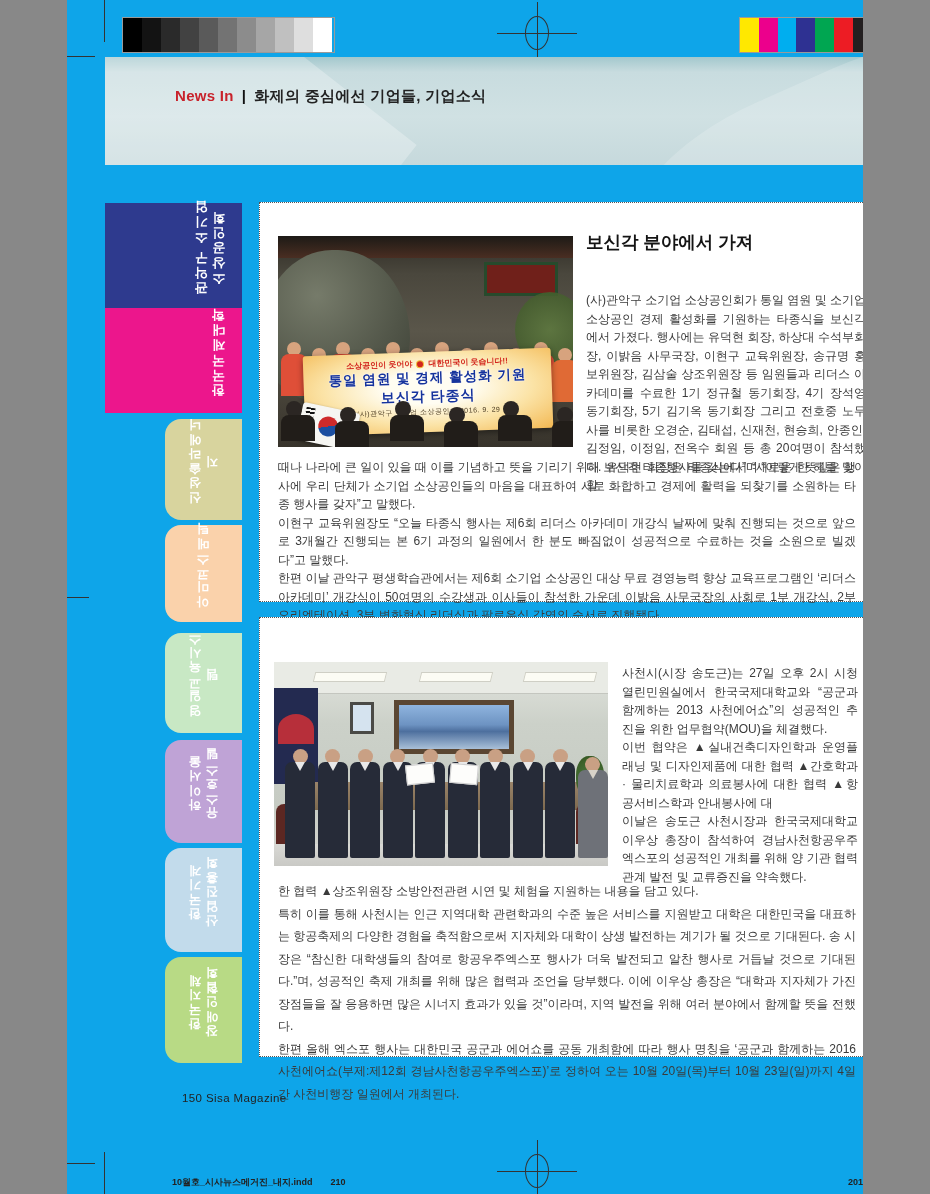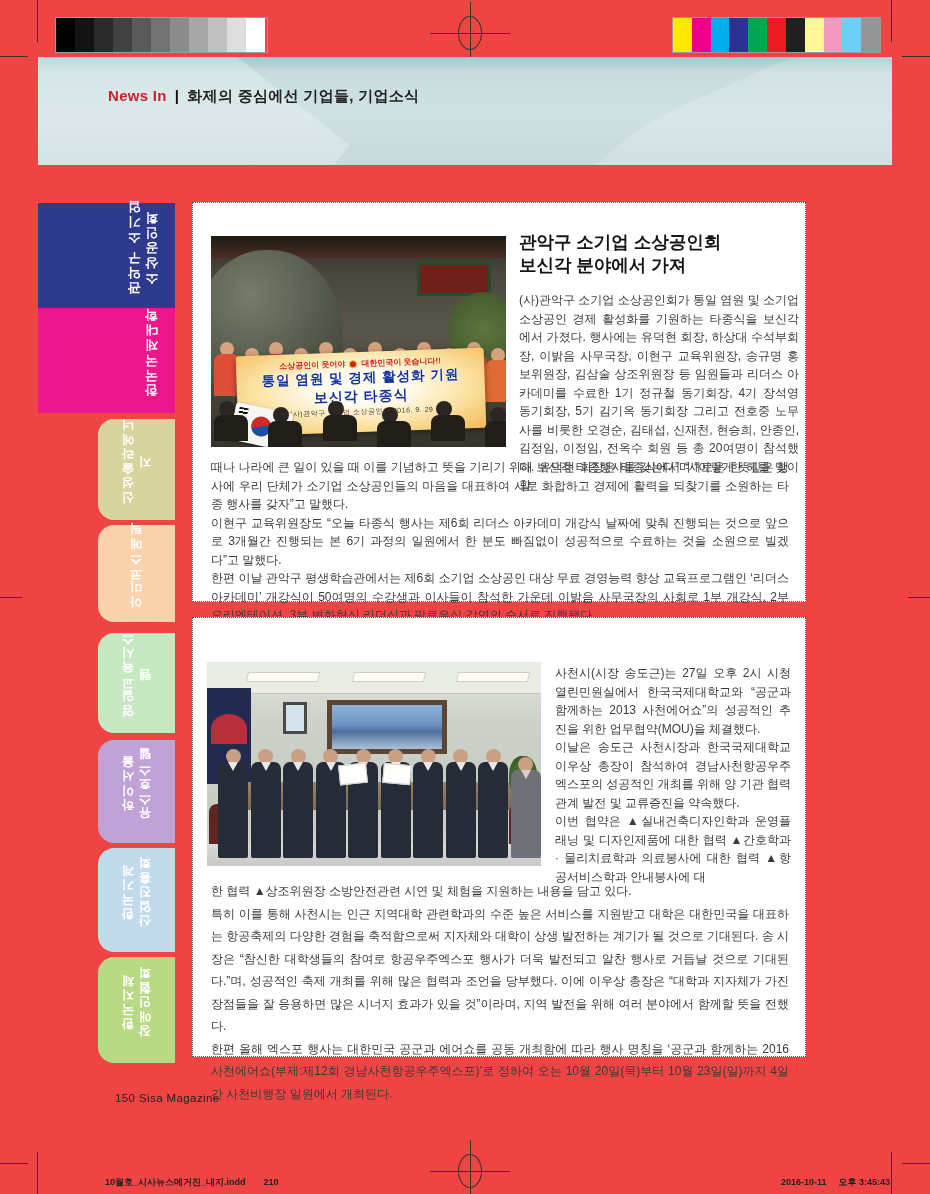--- a/index.html
+++ b/index.html
@@ -1,17 +1,17 @@
 <!DOCTYPE html>
 <html><head>
 <meta charset="utf-8">
 <style>
   * { margin:0; padding:0; box-sizing:border-box; }
   body { background:#888; font-family:"Liberation Sans", sans-serif; }
-  #page { position:relative; width:930px; height:1194px; background:#ef4444; margin:0 auto; overflow:hidden; }
+  #page { position:relative; width:796px; height:1194px; background:#0ea5e9; margin:0 auto; overflow:hidden; }
 
   
   .mark { position:absolute; background:#333; }
   .swbar { position:absolute; top:17px; height:36px; display:flex; border:1px solid #9a9a9a; }
   .swbar .swatch { width:19px; height:100%; }
   #gray-bar { left:55px; width:213px; }
   #color-bar { left:672px; width:209px; }
   .regmark { position:absolute; width:80px; height:52px; }
   .regmark .circ { position:absolute; left:28px; top:8px; width:24px; height:34px; border:1px solid #333; border-radius:50%; }
   .regmark .hl { position:absolute; left:0; top:25px; width:80px; height:1px; background:#333; }
@@ -326,21 +326,20 @@
             <i class="head"></i>
             <i class="torso"></i>
           </div>
           <div class="person" style="left: 93%; bottom: 0px;">
             <i class="head"></i>
             <i class="torso"></i>
           </div>
         </div>
     </div>
     <h2 id="article1-title" class="art-title">
-      <span style="display:block">관악구 소기업 소상공인회</span>
       <span style="display:block">보신각 분야에서 가져</span>
     </h2>
     <p id="article1-col" class="body-text">(사)관악구 소기업 소상공인회가 통일 염원 및 소기업 소상공인 경제 활성화를 기원하는 타종식을 보신각에서 가졌다. 행사에는 유덕현 회장, 하상대 수석부회장, 이밝음 사무국장, 이현구 교육위원장, 송규명 홍보위원장, 김삼술 상조위원장 등 임원들과 리더스 아카데미를 수료한 1기 정규철 동기회장, 4기 장석영 동기회장, 5기 김기옥 동기회장 그리고 전호중 노무사를 비롯한 오경순, 김태섭, 신재천, 현승희, 안종인, 김정임, 이정임, 전옥수 회원 등 총 20여명이 참석했다. 유덕현 회장은 타종식에서 “새로운 한 해를 맞이할</p>
     <div id="article1-full">
       <p class="body-text">때나 나라에 큰 일이 있을 때 이를 기념하고 뜻을 기리기 위해 보신각 타종행사를 갖는다”며 “이렇게 뜻깊은 행사에 우리 단체가 소기업 소상공인들의 마음을 대표하여 서로 화합하고 경제에 활력을 되찾기를 소원하는 타종 행사를 갖자”고 말했다.</p>
       <p class="body-text">이현구 교육위원장도 “오늘 타종식 행사는 제6회 리더스 아카데미 개강식 날짜에 맞춰 진행되는 것으로 앞으로 3개월간 진행되는 본 6기 과정의 일원에서 한 분도 빠짐없이 성공적으로 수료하는 것을 소원으로 빌겠다”고 말했다.</p>
       <p class="body-text">한편 이날 관악구 평생학습관에서는 제6회 소기업 소상공인 대상 무료 경영능력 향상 교육프로그램인 ‘리더스 아카데미’ 개강식이 50여명의 수강생과 이사들이 참석한 가운데 이밝음 사무국장의 사회로 1부 개강식, 2부 오리엔테이션, 3부 변화혁신 리더십과 팔로우십 강연의 순서로 진행됐다.</p>
     </div>
   </div>
 
@@ -398,22 +397,22 @@
             <i class="head"></i>
             <i class="torso"></i>
           </div>
         </div>
       <div id="cert-a" class="cert"></div>
       <div id="cert-b" class="cert"></div>
       <div class="floor"></div>
     </div>
     <div id="article2-col">
       <p class="body-text">사천시(시장 송도근)는 27일 오후 2시 시청 열린민원실에서 한국국제대학교와 “공군과 함께하는 2013 사천에어쇼”의 성공적인 추진을 위한 업무협약(MOU)을 체결했다.</p>
+      <p class="body-text">이번 협약은 ▲실내건축디자인학과 운영플래닝 및 디자인제품에 대한 협력 ▲간호학과 · 물리치료학과 의료봉사에 대한 협력 ▲항공서비스학과 안내봉사에 대</p>
       <p class="body-text">이날은 송도근 사천시장과 한국국제대학교 이우상 총장이 참석하여 경남사천항공우주엑스포의 성공적인 개최를 위해 양 기관 협력관계 발전 및 교류증진을 약속했다.</p>
-      <p class="body-text">이번 협약은 ▲실내건축디자인학과 운영플래닝 및 디자인제품에 대한 협력 ▲간호학과 · 물리치료학과 의료봉사에 대한 협력 ▲항공서비스학과 안내봉사에 대</p>
     </div>
     <div id="article2-full">
       <p class="body-text" style="line-height:22.5px">한 협력 ▲상조위원장 소방안전관련 시연 및 체험을 지원하는 내용을 담고 있다.</p>
       <p class="body-text" style="line-height:22.5px">특히 이를 통해 사천시는 인근 지역대학 관련학과의 수준 높은 서비스를 지원받고 대학은 대한민국을 대표하는 항공축제의 다양한 경험을 축적함으로써 지자체와 대학이 상생 발전하는 계기가 될 것으로 기대된다. 송 시장은 “참신한 대학생들의 참여로 항공우주엑스포 행사가 더욱 발전되고 알찬 행사로 거듭날 것으로 기대된다.”며, 성공적인 축제 개최를 위해 많은 협력과 조언을 당부했다. 이에 이우상 총장은 “대학과 지자체가 가진 장점들을 잘 응용하면 많은 시너지 효과가 있을 것”이라며, 지역 발전을 위해 여러 분야에서 함께할 뜻을 전했다.</p>
       <p class="body-text" style="line-height:22.5px">한편 올해 엑스포 행사는 대한민국 공군과 에어쇼를 공동 개최함에 따라 행사 명칭을 ‘공군과 함께하는 2016 사천에어쇼(부제:제12회 경남사천항공우주엑스포)’로 정하여 오는 10월 20일(목)부터 10월 23일(일)까지 4일간 사천비행장 일원에서 개최된다.</p>
     </div>
   </div>
 
   <div id="page-footer">150 Sisa Magazine</div>
   <div id="slug-left" class="slug">

